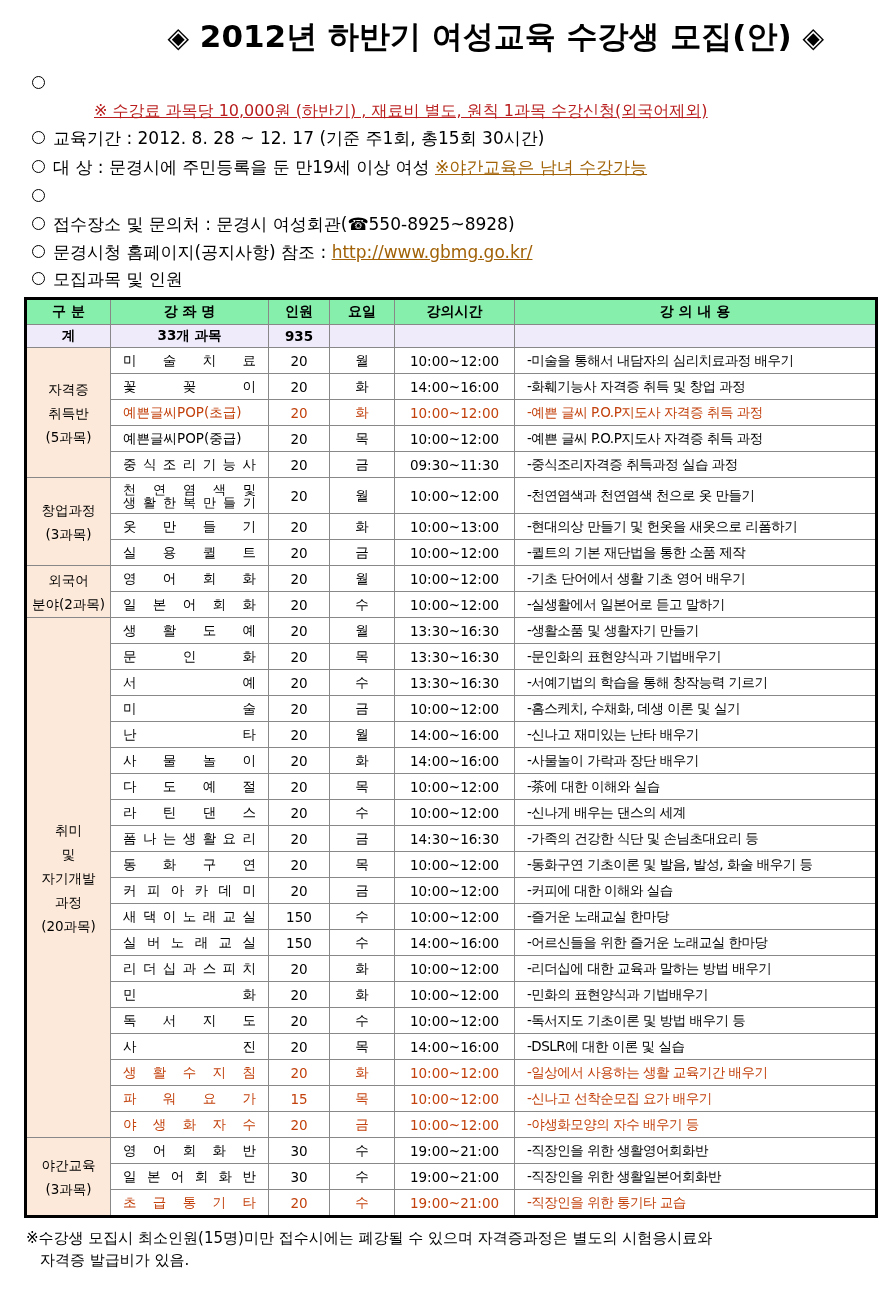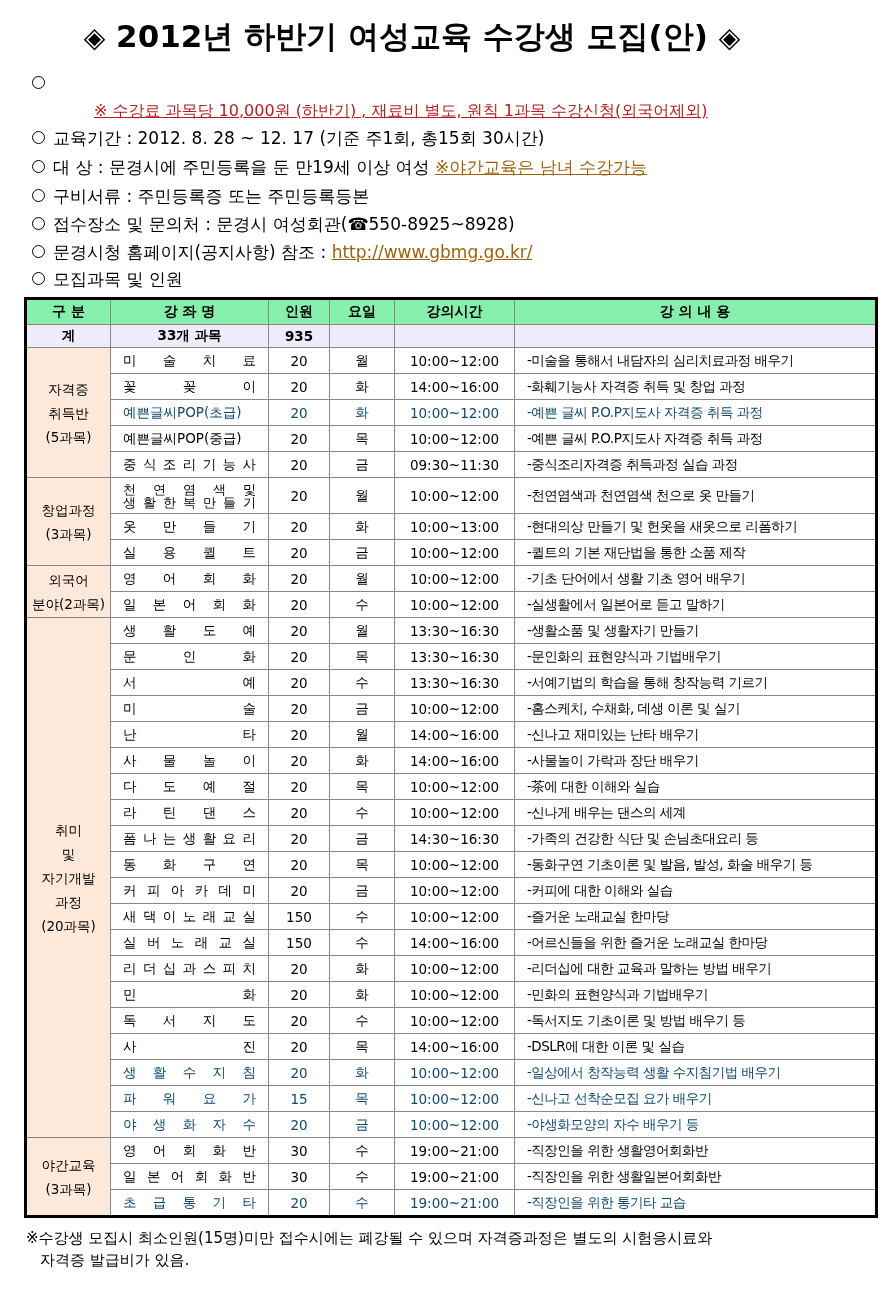--- a/index.html
+++ b/index.html
@@ -1,36 +1,36 @@
 <!DOCTYPE html>
 <html><head>
 <meta charset="utf-8">
 <style>
   html, body { margin:0; padding:0; background:#ffffff; }
   body { width:895px; height:1291px; position:relative; overflow:hidden;
          font-family:"DejaVu Sans", sans-serif; color:#000; }
-  .title { position:absolute; top:16px; left:0; width:824px; text-align:center;
+  .title { position:absolute; top:16px; left:0; width:824px; text-align:right;
            font-size:31px; font-weight:bold; letter-spacing:0px; }
   .title .dia { font-size:28px; }
   .info { position:absolute; left:32px; font-size:17px; line-height:22px; white-space:nowrap; }
   .info .circle { display:inline-block; width:11px; height:11px; border:1.5px solid #000;
                   border-radius:50%; margin-right:8px; vertical-align:middle; position:relative; top:-2px; }
   .note-red { position:absolute; left:94px; top:101px; font-size:16px; color:#b91c1c;
               text-decoration:underline; white-space:nowrap; }
   .blue-link { color:#a16207; text-decoration:underline; }
   table.main { position:absolute; left:24px; top:297px; width:851px; border-collapse:collapse;
                border:3px solid #000; table-layout:fixed; }
   table.main td { border:1px solid #888; font-size:13.5px; text-align:center; padding:0;
                   white-space:nowrap; overflow:hidden; height:25px; }
   table.main tr.hdr td { background:#86efac; font-weight:bold; font-family:"DejaVu Serif", serif; height:24px; font-size:14px; }
   table.main tr.total td { background:#efebfa; font-weight:bold; height:22px; }
   td.cat { background:#fde9d9 !important; font-size:14.5px; line-height:24px; }
   td.name { text-align:justify !important; text-align-last:justify; padding:0 12px !important; letter-spacing:0; }
   td.desc { text-align:left !important; padding-left:12px !important; font-size:12.5px; letter-spacing:-0.5px; }
-  tr.blue td.c { color:#0c4a6e; }
+  tr.blue td.c { color:#c2410c; }
   td.name.two { line-height:13px; font-size:13px; }
   .footer { position:absolute; left:26px; top:1227px; font-size:15px; line-height:22px; }
 </style>
 </head>
 <body>
 
 <div class="title">
   <span class="dia">◈</span>
   <span>2012년 하반기 여성교육 수강생 모집(안)</span>
   <span class="dia">◈</span>
@@ -41,21 +41,21 @@
 </div>
 <div class="note-red">※ 수강료 과목당 10,000원 (하반기) , 재료비 별도, 원칙 1과목 수강신청(외국어제외)</div>
 <div class="info" style="top:127px">
   <span class="circle"></span><span>교육기간 : 2012. 8. 28 ~ 12. 17 (기준 주1회, 총15회 30시간)</span>
 </div>
 <div class="info" style="top:156px">
   <span class="circle"></span><span>대     상 : 문경시에 주민등록을 둔 만19세 이상 여성</span>
   <span class="blue-link">※야간교육은 남녀 수강가능</span>
 </div>
 <div class="info" style="top:185px">
-  <span class="circle"></span><span>구비서류 : 주민등록증 또는 주민등록등본</span>
+  <span class="circle"></span>
 </div>
 <div class="info" style="top:213px">
   <span class="circle"></span><span>접수장소 및 문의처 : 문경시 여성회관(☎550-8925~8928)</span>
 </div>
 <div class="info" style="top:241px">
   <span class="circle"></span><span>문경시청 홈페이지(공지사항) 참조 :</span>
   <span class="blue-link">http://www.gbmg.go.kr/</span>
 </div>
 <div class="info" style="top:268px">
   <span class="circle"></span><span>모집과목 및 인원</span>
@@ -289,21 +289,21 @@
         <td class="c">20</td>
         <td class="c">목</td>
         <td class="c">14:00~16:00</td>
         <td class="c desc">-DSLR에 대한 이론 및 실습</td>
       </tr>
       <tr class="blue">
         <td class="c name">생 활 수 지 침</td>
         <td class="c">20</td>
         <td class="c">화</td>
         <td class="c">10:00~12:00</td>
-        <td class="c desc">-일상에서 창작능력 생활 수지침기법 배우기</td>
+        <td class="c desc">-일상에서 사용하는 생활 교육기간 배우기</td>
       </tr>
       <tr class="blue">
         <td class="c name">파 워 요 가</td>
         <td class="c">15</td>
         <td class="c">목</td>
         <td class="c">10:00~12:00</td>
         <td class="c desc">-신나고 선착순모집 요가 배우기</td>
       </tr>
       <tr class="blue">
         <td class="c name">야 생 화 자 수</td>

